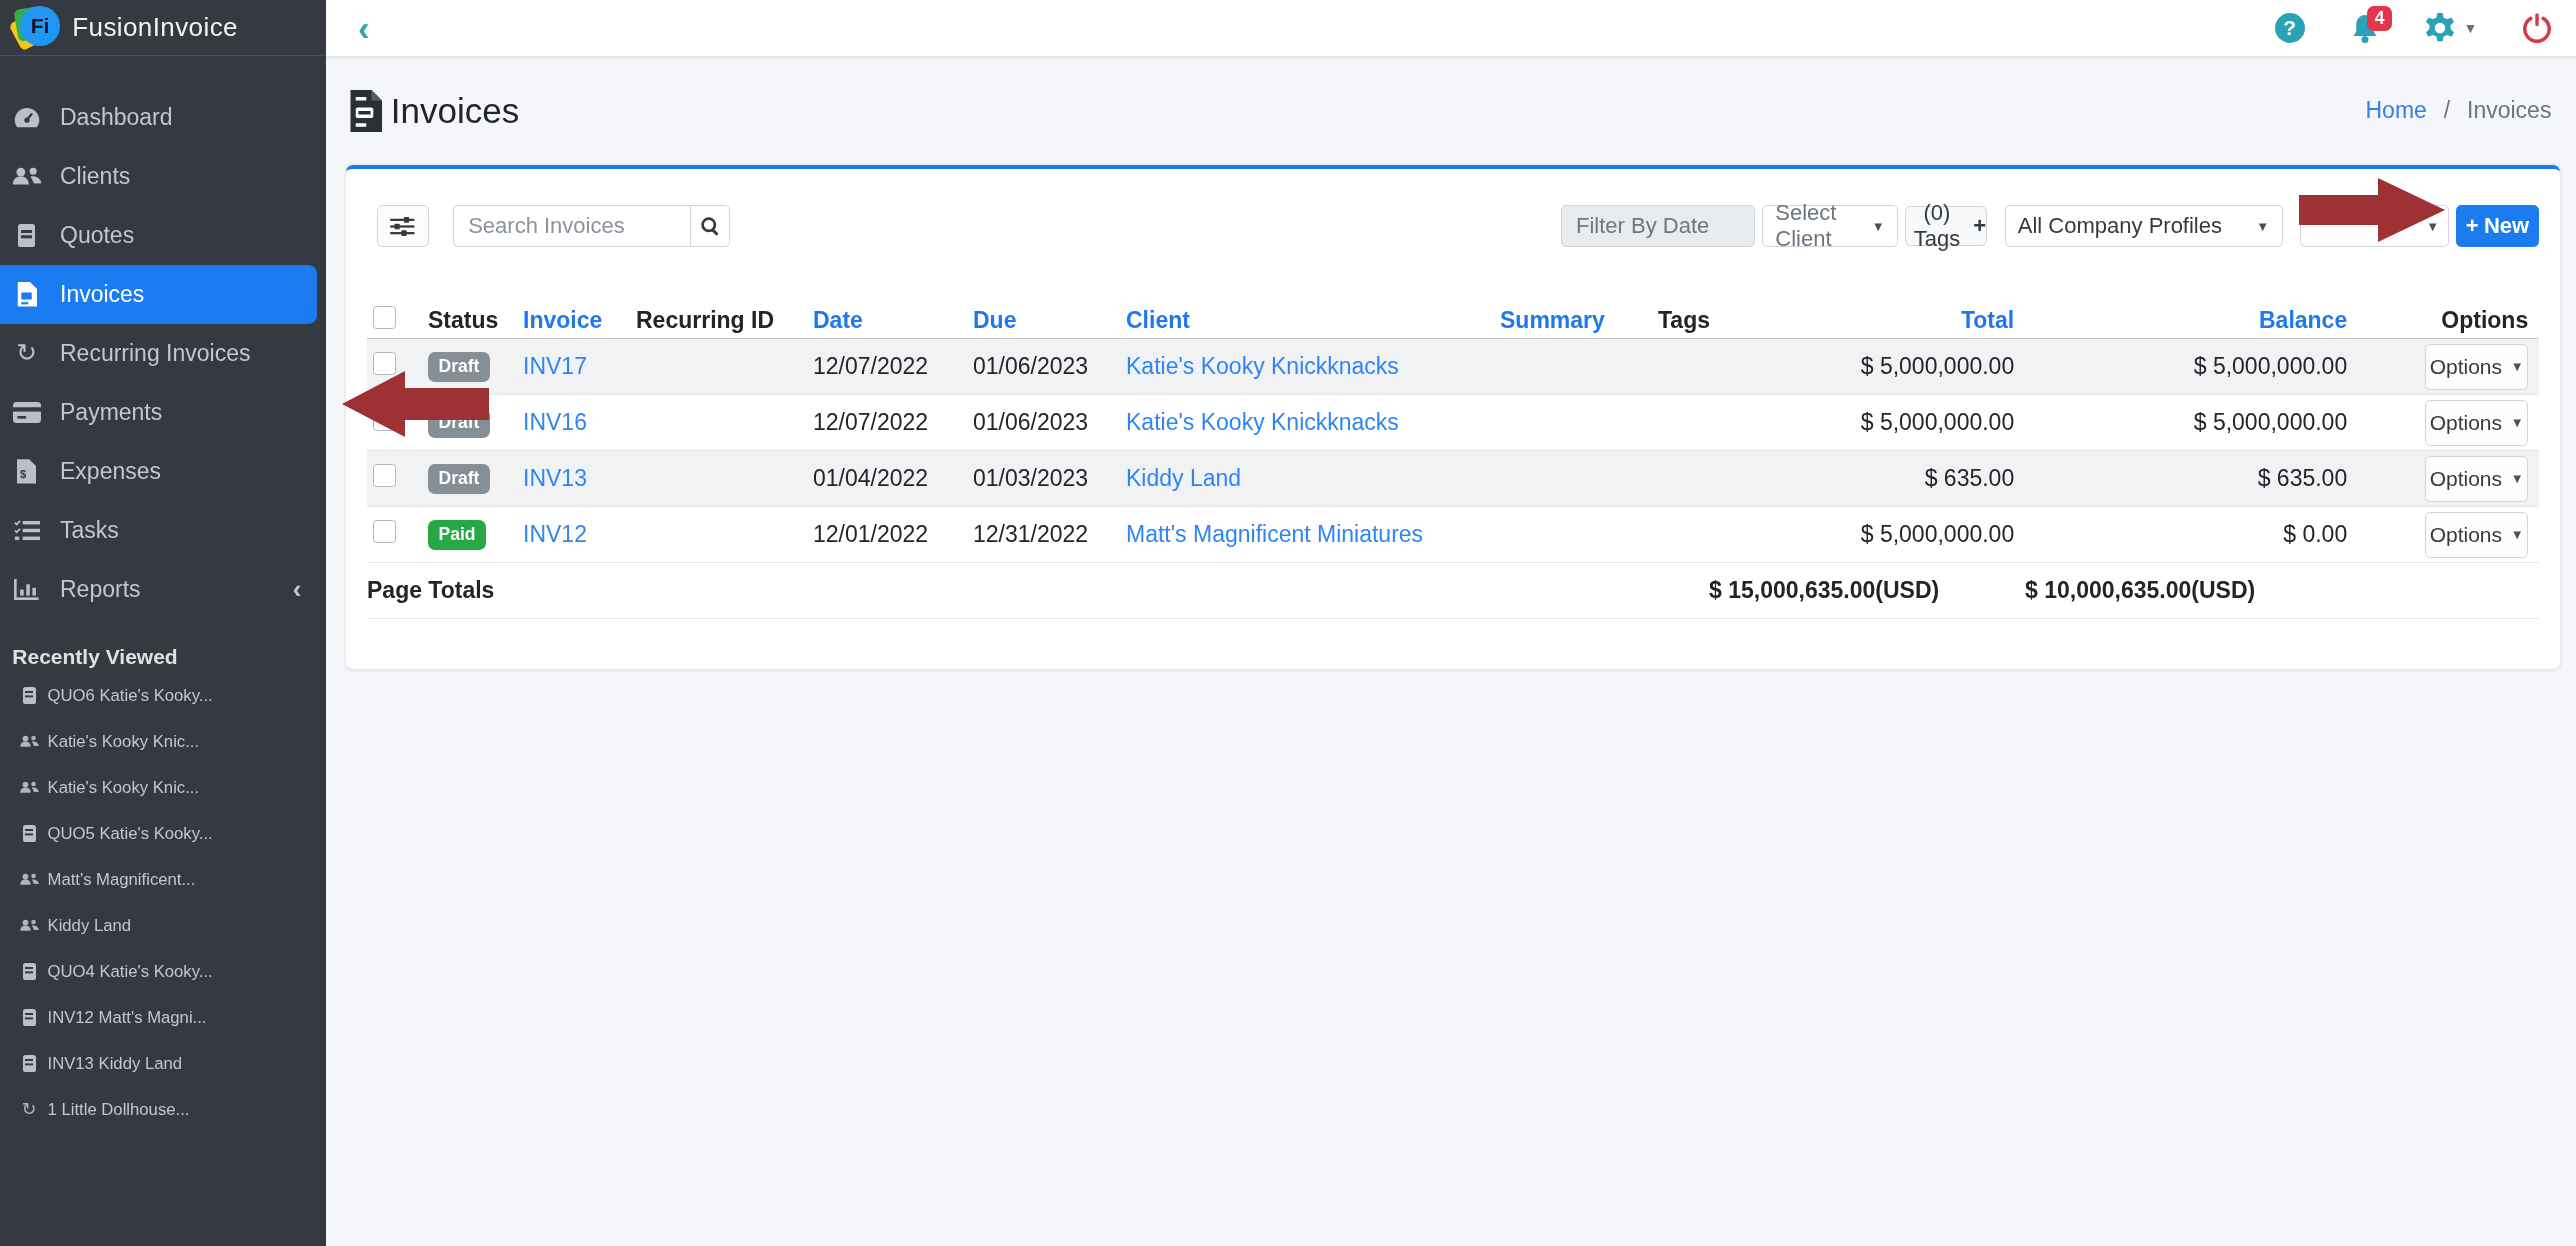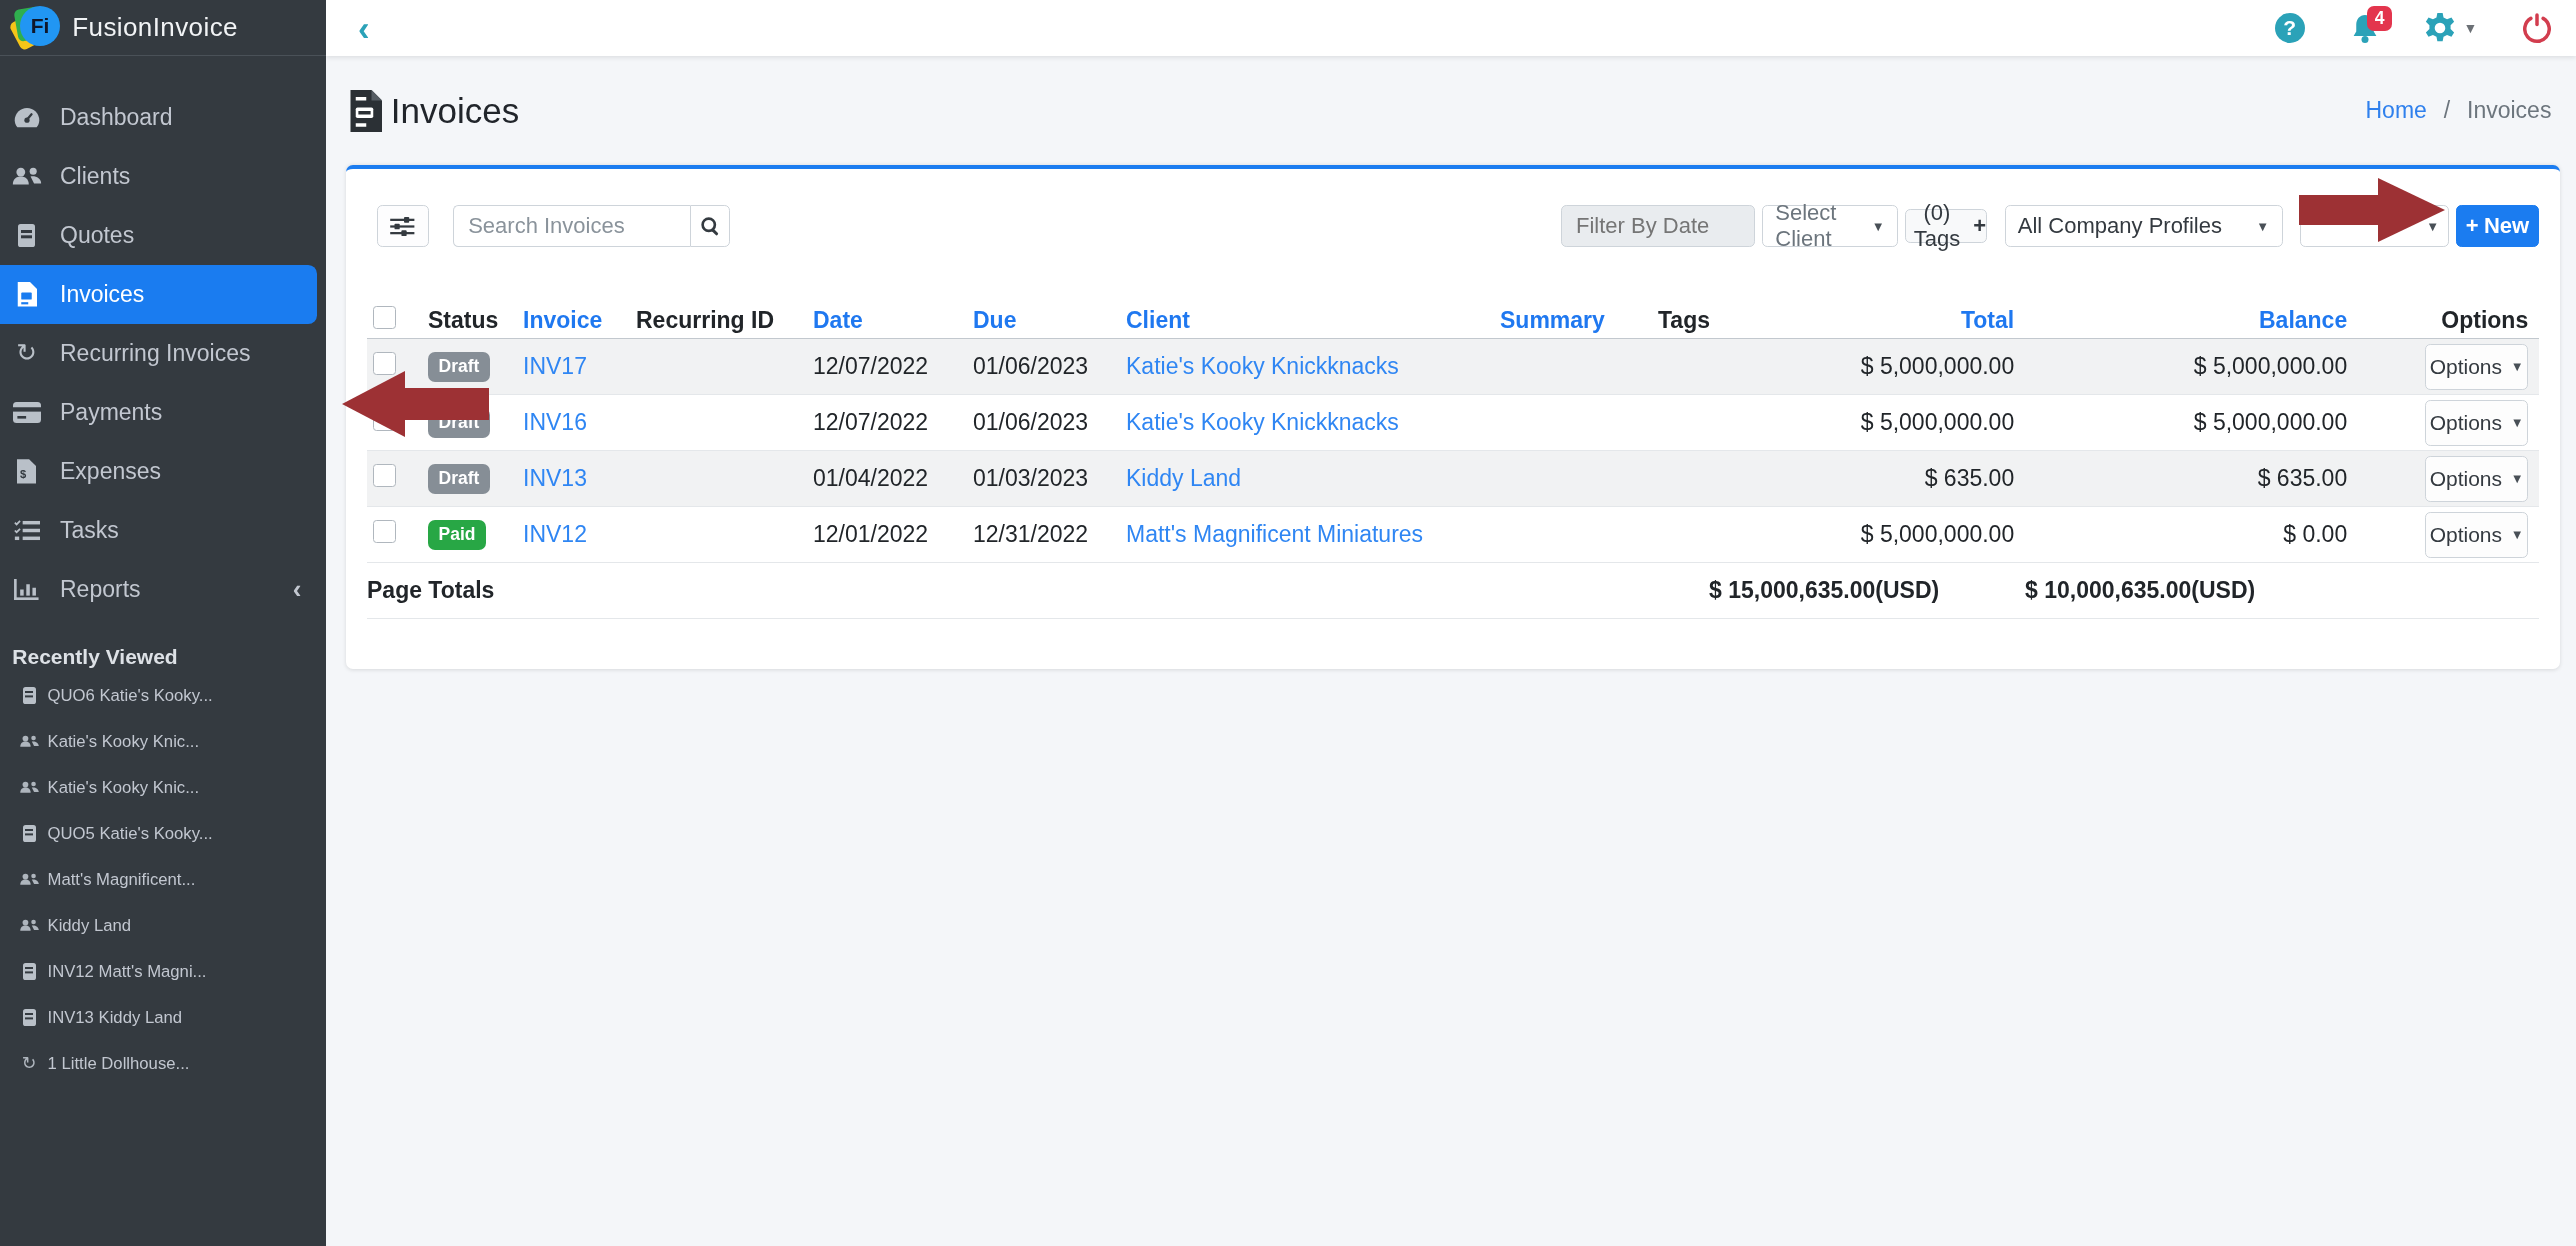--- a/index.html
+++ b/index.html
@@ -63,21 +63,21 @@
   .btn { border:0.9px solid #ced4da; background:#fff; border-radius:5.3px; font-size:22px; color:#343a40; display:flex; align-items:center; justify-content:center; cursor:pointer; font-family:inherit; }
   .btn-slider { width:52px; height:42px; margin-left:9.6px; background:#fdfdfe; }
   .search-group { display:flex; margin-left:24.6px; }
   .search-input { width:237px; height:42px; border:0.9px solid #ced4da; border-right:none; border-radius:5.3px 0 0 5.3px; padding:0 14px; font-size:22px; color:#495057; font-family:inherit; }
   .search-input::placeholder { color:#8a939b; }
   .btn-search { width:40px; height:42px; border-radius:0 5.3px 5.3px 0; }
   .tb-spacer { flex:1; }
   .inp-filterdate { width:194px; height:42px; background:#e9ecef; border:0.9px solid #ced4da; border-radius:5.3px; padding:0 14px; font-size:22px; color:#6c757d; font-family:inherit; }
   .sel { height:42px; padding:0 12.3px; display:flex; align-items:center; gap:14px; }
   .sel-client { width:136px; margin-left:7px; color:#6c757d; justify-content:space-between; }
-  .btn-tags { width:82px; height:34px; margin-left:7px; background:#f8f9fa; gap:5.3px; }
+  .btn-tags { width:82px; height:40px; margin-left:7px; background:#f8f9fa; gap:5.3px; }
   .plus { font-weight:bold; }
   .sel-company { width:278px; margin-left:17.5px; justify-content:space-between; }
   .btn-hidden { width:149px; height:42px; margin-left:17.5px; justify-content:flex-end; padding-right:8.8px; color:#6b7075; }
   .btn-new { width:83px; height:42px; margin-left:7px; background:#1b7cf0; border-color:#1b7cf0; color:#fff; font-weight:bold; gap:5.3px; }
   .caret-xs { font-size:13px; color:#495057; }
 
   
   .tbl { margin-top:55px; }
   .tbl-grid { display:grid; grid-template-columns:54px 95px 113px 177px 160px 153px 374px 158px 105px 267px 333px 181px; align-items:center; }
   .thead { height:37px; border-bottom:1.8px solid #c2c8ce; font-weight:bold; font-size:23px; }
@@ -261,20 +261,26 @@
             <circle cx="25" cy="7" r="4" fill="#aeb5bd"></circle>
             <path d="M22 13c6-1 12 2 12 8h-8" fill="#aeb5bd"></path>
           </svg>
         </span>
         <span>Kiddy Land</span>
       </div>
     <div class="rv-item">
         <span class="ni">
           <span class="doc sm"></span>
         </span>
+        <span>QUO4 Katie's Kooky...</span>
+      </div>
+    <div class="rv-item">
+        <span class="ni">
+          <span class="doc sm"></span>
+        </span>
         <span>INV12 Matt's Magni...</span>
       </div>
     <div class="rv-item">
         <span class="ni">
           <span class="doc sm"></span>
         </span>
         <span>INV13 Kiddy Land</span>
       </div>
     <div class="rv-item">
         <span class="ni sync-glyph">↻</span>

